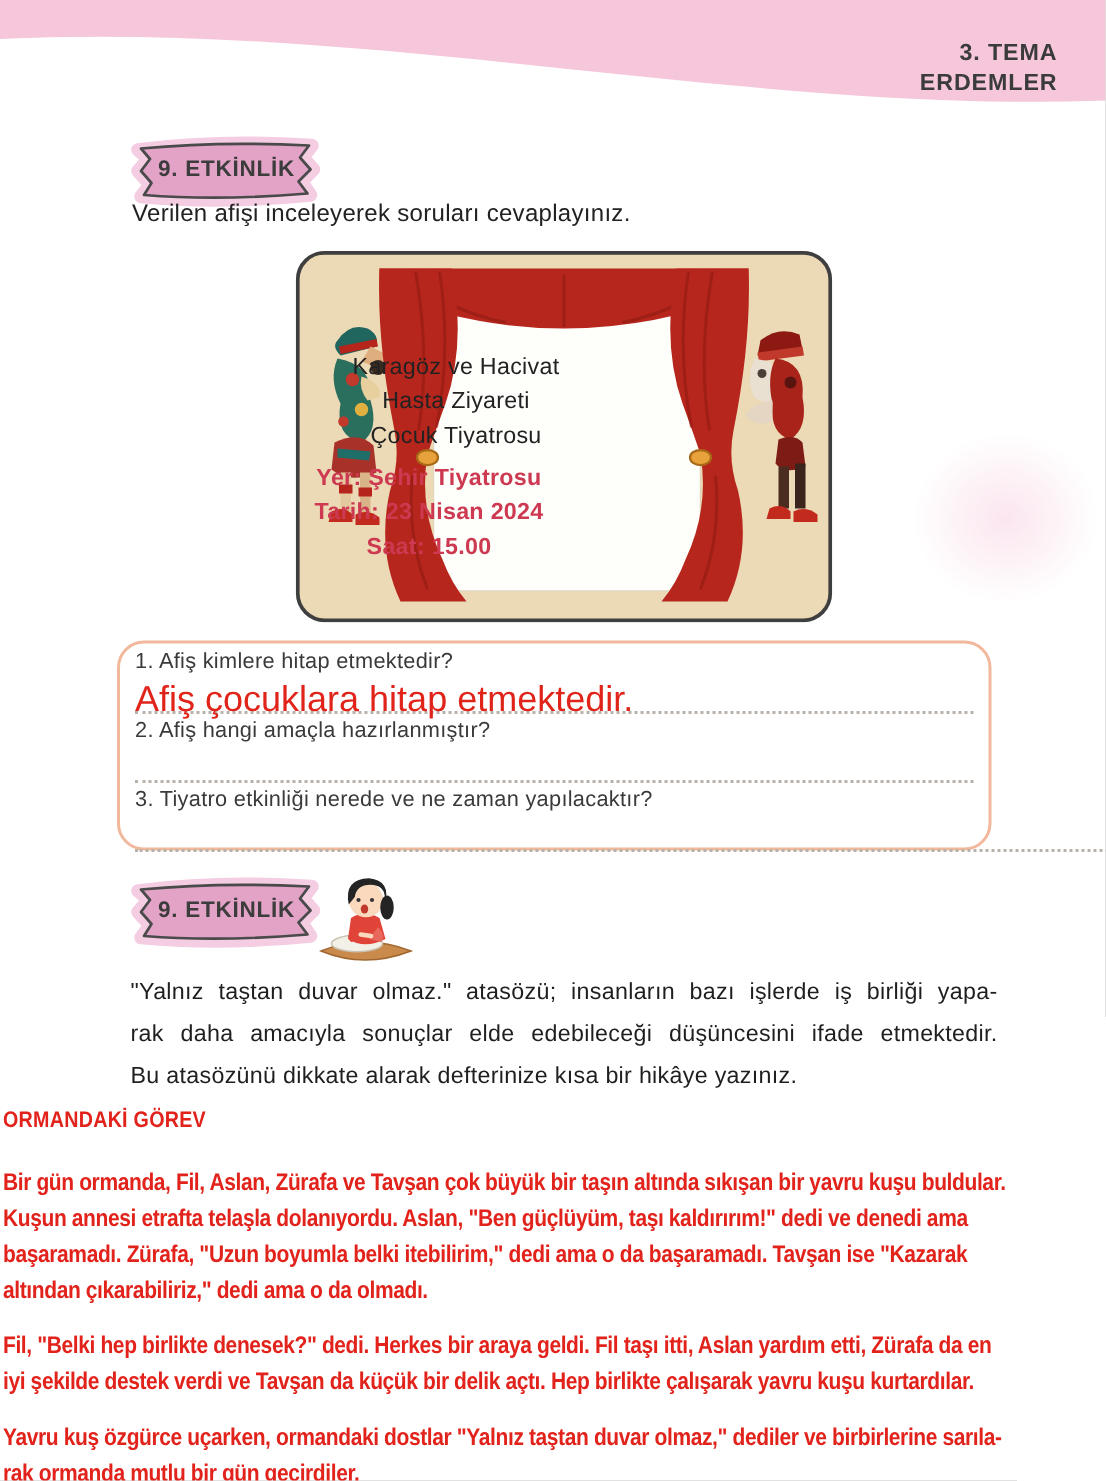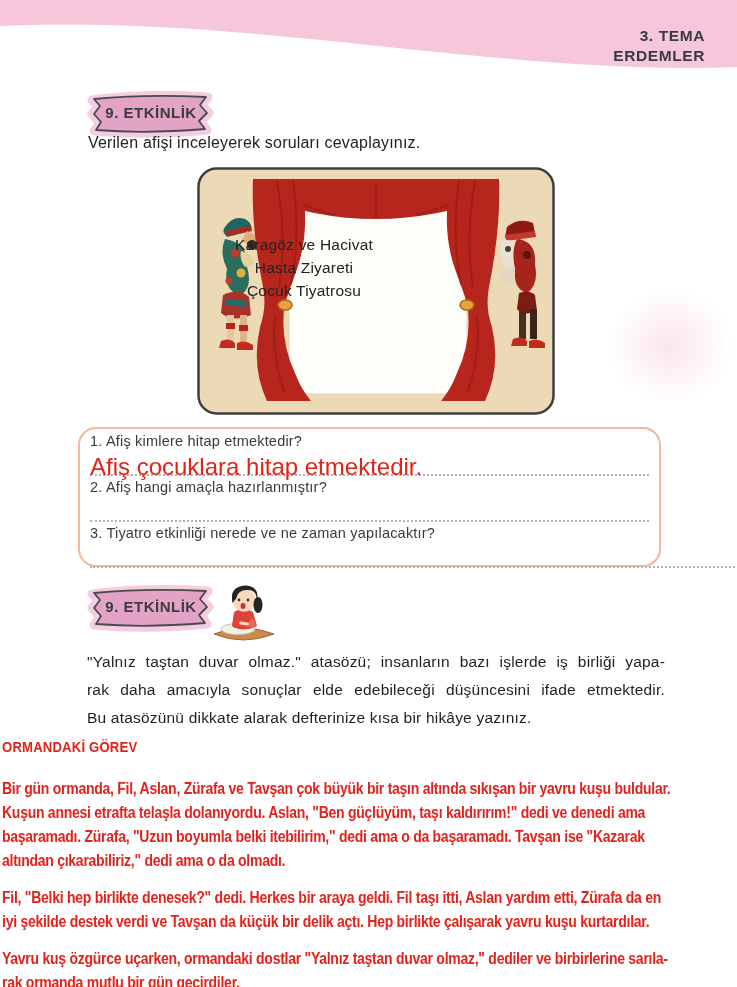--- a/index.html
+++ b/index.html
@@ -161,20 +161,25 @@
 
       <ellipse cx="88" cy="138" rx="7" ry="5" fill="#e8a23c" stroke="#a86a18" stroke-width="1.5"></ellipse>
       <ellipse cx="270" cy="138" rx="7" ry="5" fill="#e8a23c" stroke="#a86a18" stroke-width="1.5"></ellipse>
     </svg>
 
     <div class="poster-text poster-titles">
       <div class="poster-title-line">Karagöz ve Hacivat</div>
       <div class="poster-title-line">Hasta Ziyareti</div>
       <div class="poster-title-line">Çocuk Tiyatrosu</div>
     </div>
+    <div class="poster-text poster-infos">
+      <div class="poster-info-line">Yer: Şehir Tiyatrosu</div>
+      <div class="poster-info-line">Tarih: 23 Nisan 2024</div>
+      <div class="poster-info-line">Saat: 15.00</div>
+    </div>
   </div>
 
   <div class="qbox">
     <div class="q-line">1. Afiş kimlere hitap etmektedir?</div>
     <div class="a-line">
       <span class="dots"></span>
       <span class="a-text">Afiş çocuklara hitap etmektedir.</span>
     </div>
     <div class="q-line">2. Afiş hangi amaçla hazırlanmıştır?</div>
     <div class="a-line">

